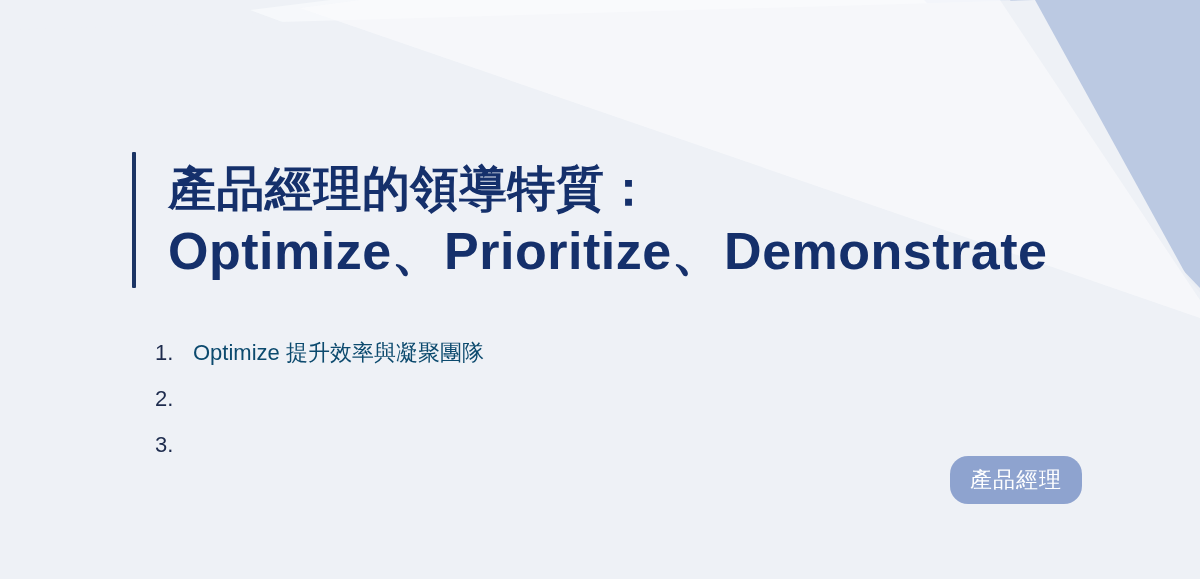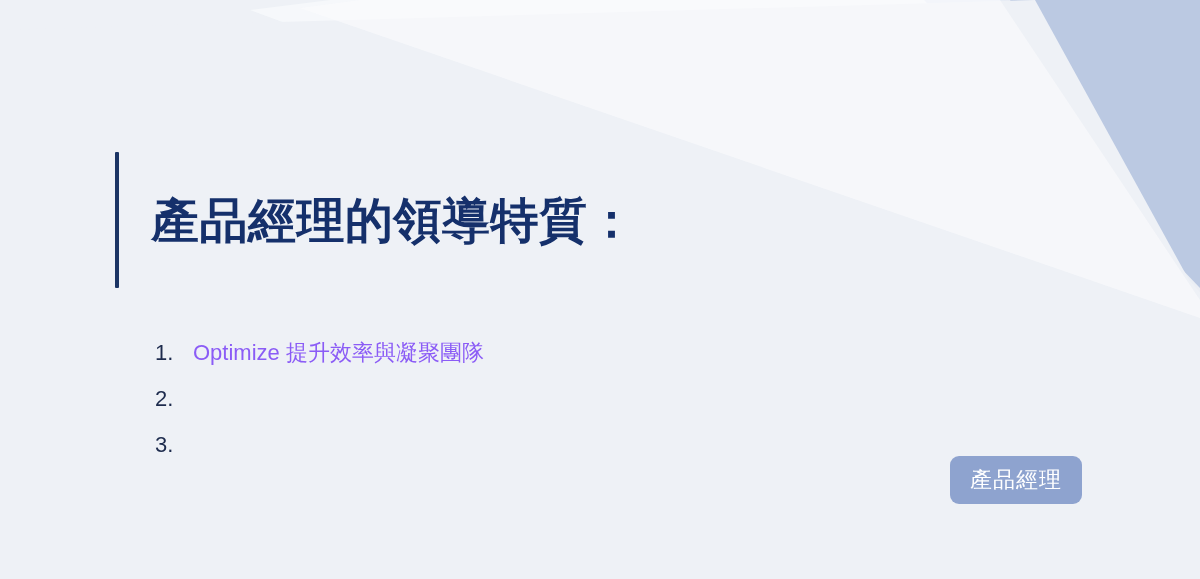--- a/index.html
+++ b/index.html
@@ -33,21 +33,21 @@
   }
   .deco-layer svg {
     display: block;
     width: 1200px;
     height: 579px;
   }
 
   
   .title-block {
     position: absolute;
-    left: 115px;
+    left: 132px;
     top: 152px;
     display: flex;
     align-items: stretch;
   }
 
   .accent-bar {
     width: 4px;
     min-height: 136px;
     background: #1b3464;
     flex: 0 0 4px;
@@ -92,33 +92,33 @@
   }
 
   .point-num {
     width: 38px;
     flex: 0 0 38px;
     color: #1d2b4d;
     font-size: 22px;
   }
 
   .point-text {
-    color: #8b5cf6;
+    color: #0c4a6e;
     font-size: 22px;
   }
 
   
   .badge {
     position: absolute;
     left: 950px;
     top: 456px;
     width: 132px;
     height: 48px;
     background: #8ea3cf;
-    border-radius: 9px;
+    border-radius: 18px;
     display: flex;
     align-items: center;
     justify-content: center;
     color: #ffffff;
     font-size: 22px;
     letter-spacing: 1px;
   }
 </style>
 </head>
 <body>
@@ -137,20 +137,21 @@
       <polygon points="0,30 1035,0 1200,300 1200,579 0,579" fill="#eef1f6"></polygon>
 
       <polygon points="360,0 1000,0 1200,300 1200,318 300,8" fill="#fbfcfe" opacity="0.6"></polygon>
     </svg>
   </div>
 
   <div class="title-block">
     <div class="accent-bar"></div>
     <div class="title-text">
       <div class="title-line title-line-1">產品經理的領導特質：</div>
+      <div class="title-line title-line-2">Optimize、Prioritize、Demonstrate</div>
     </div>
   </div>
 
   <ol class="points">
     <li class="point-item">
       <span class="point-num">1.</span>
       <span class="point-text">Optimize 提升效率與凝聚團隊</span>
     </li>
     <li class="point-item">
       <span class="point-num">2.</span>

